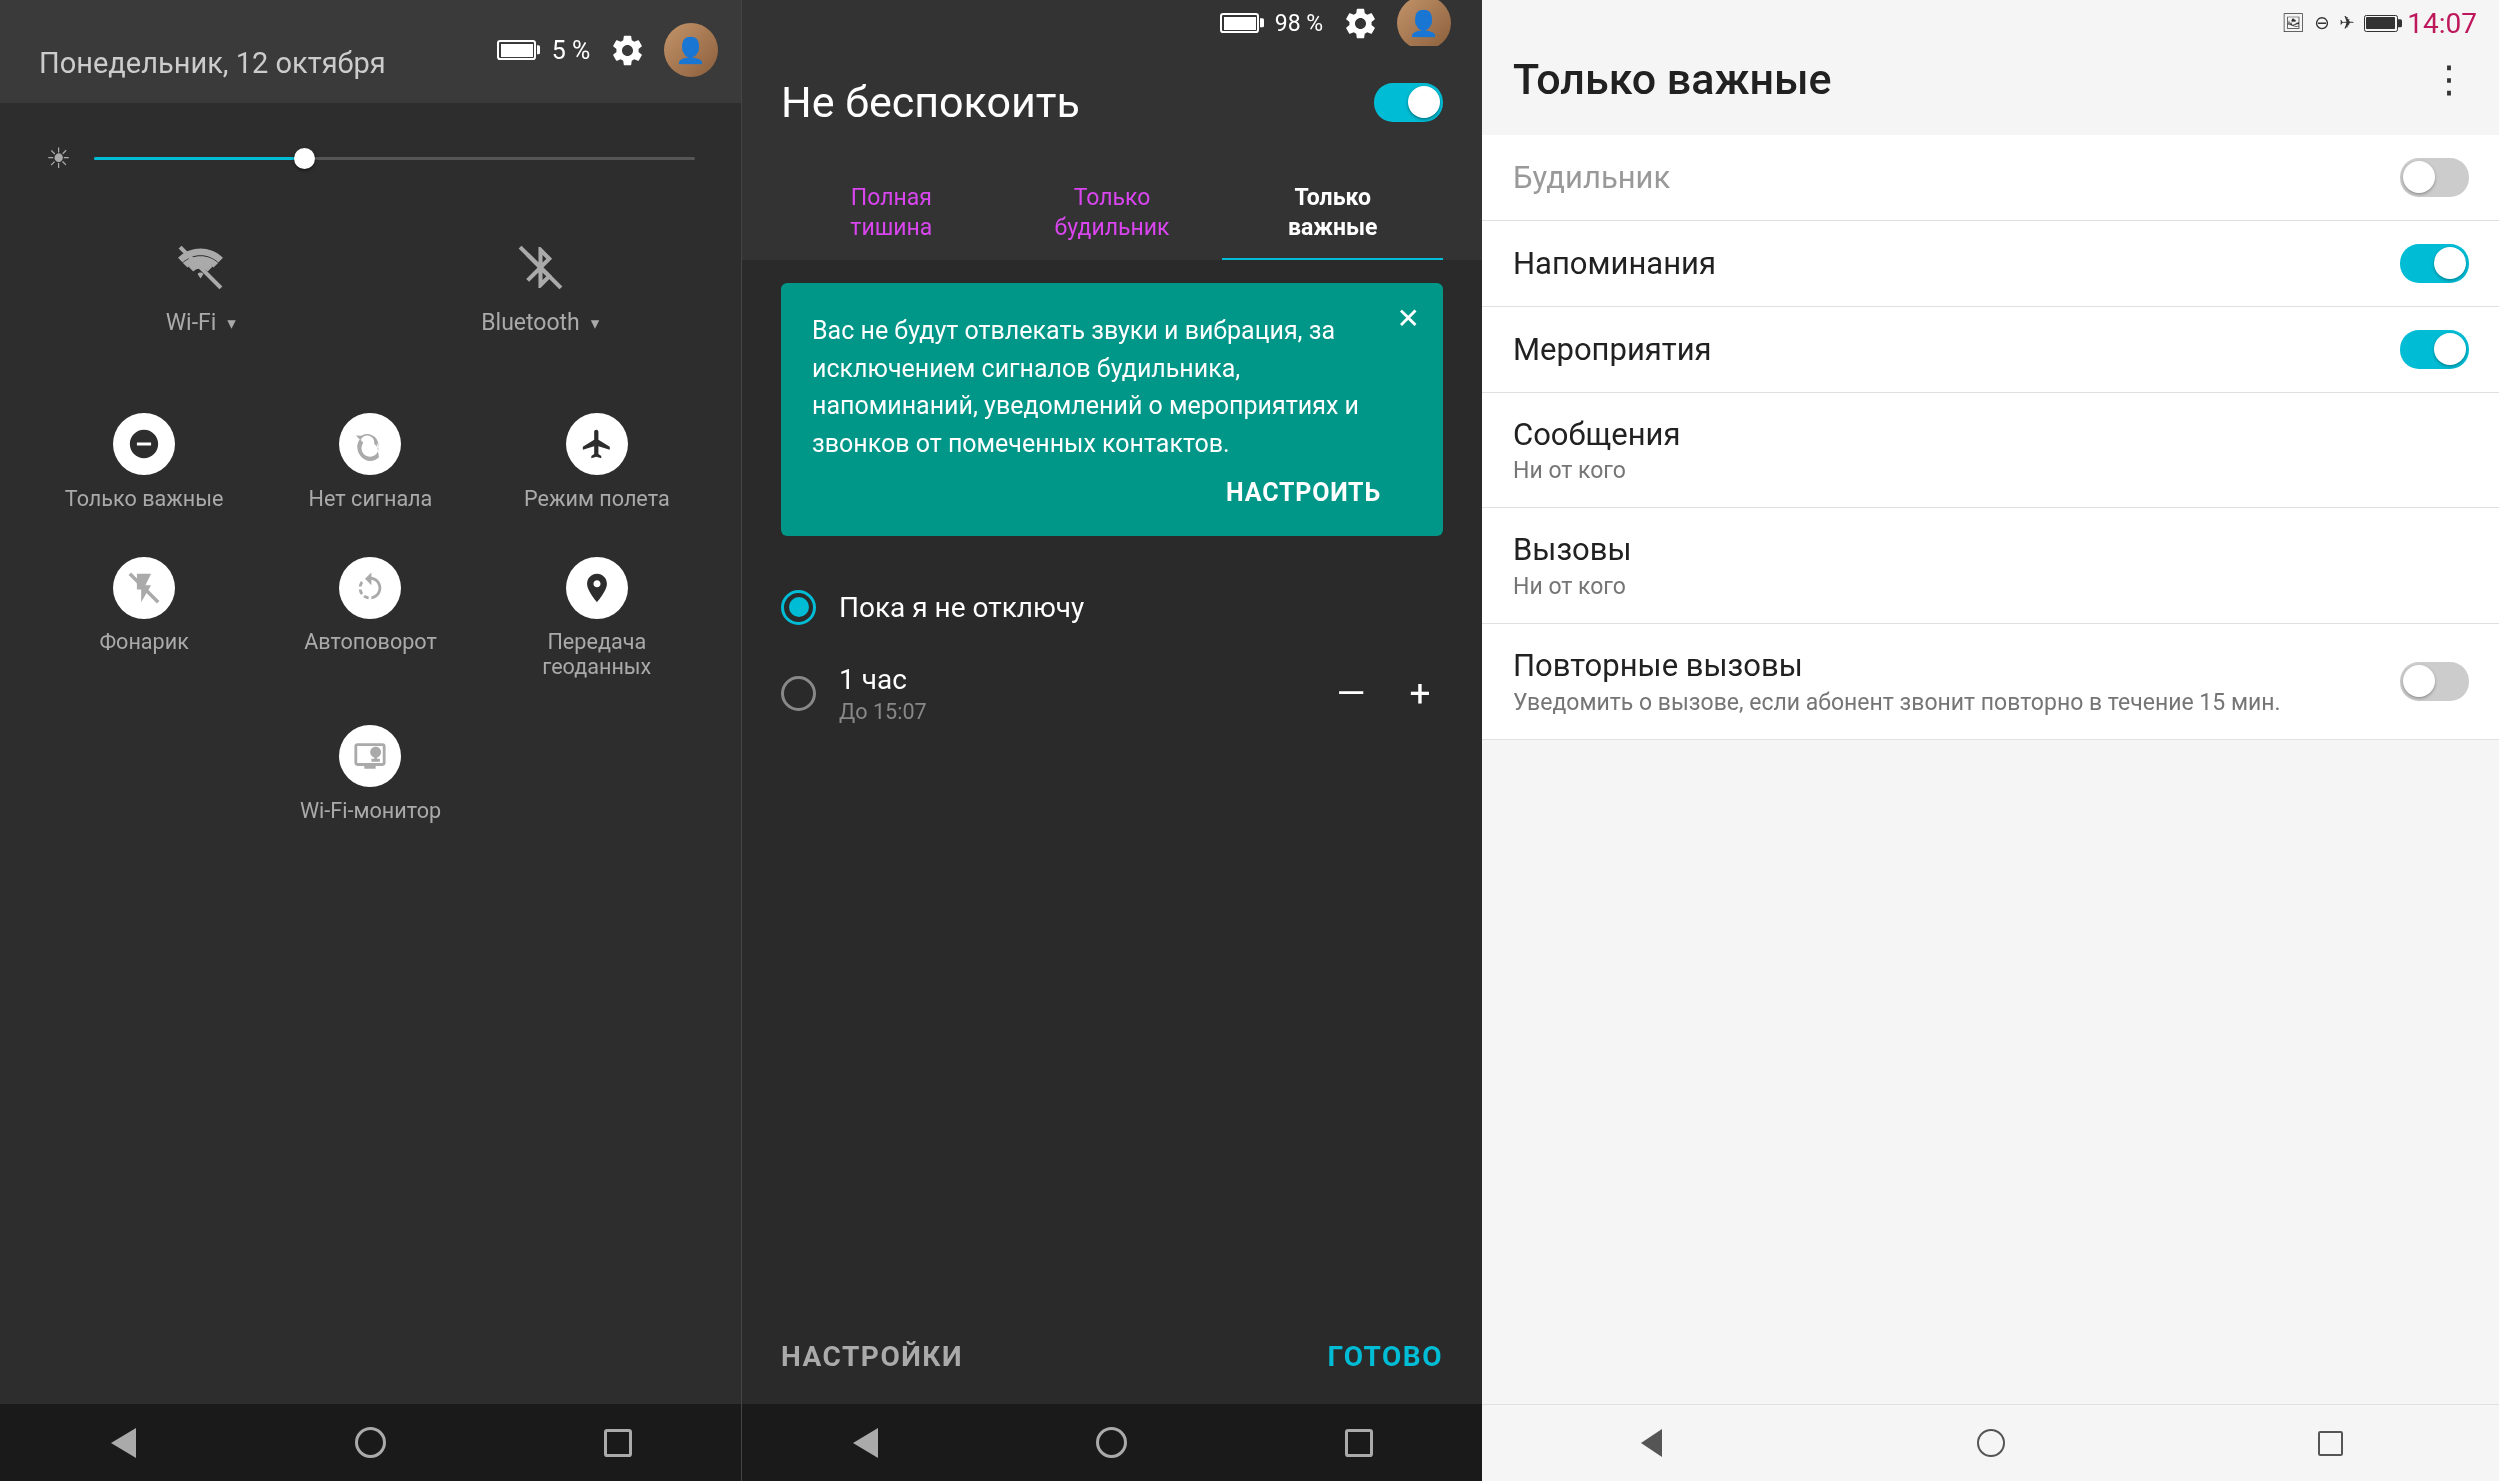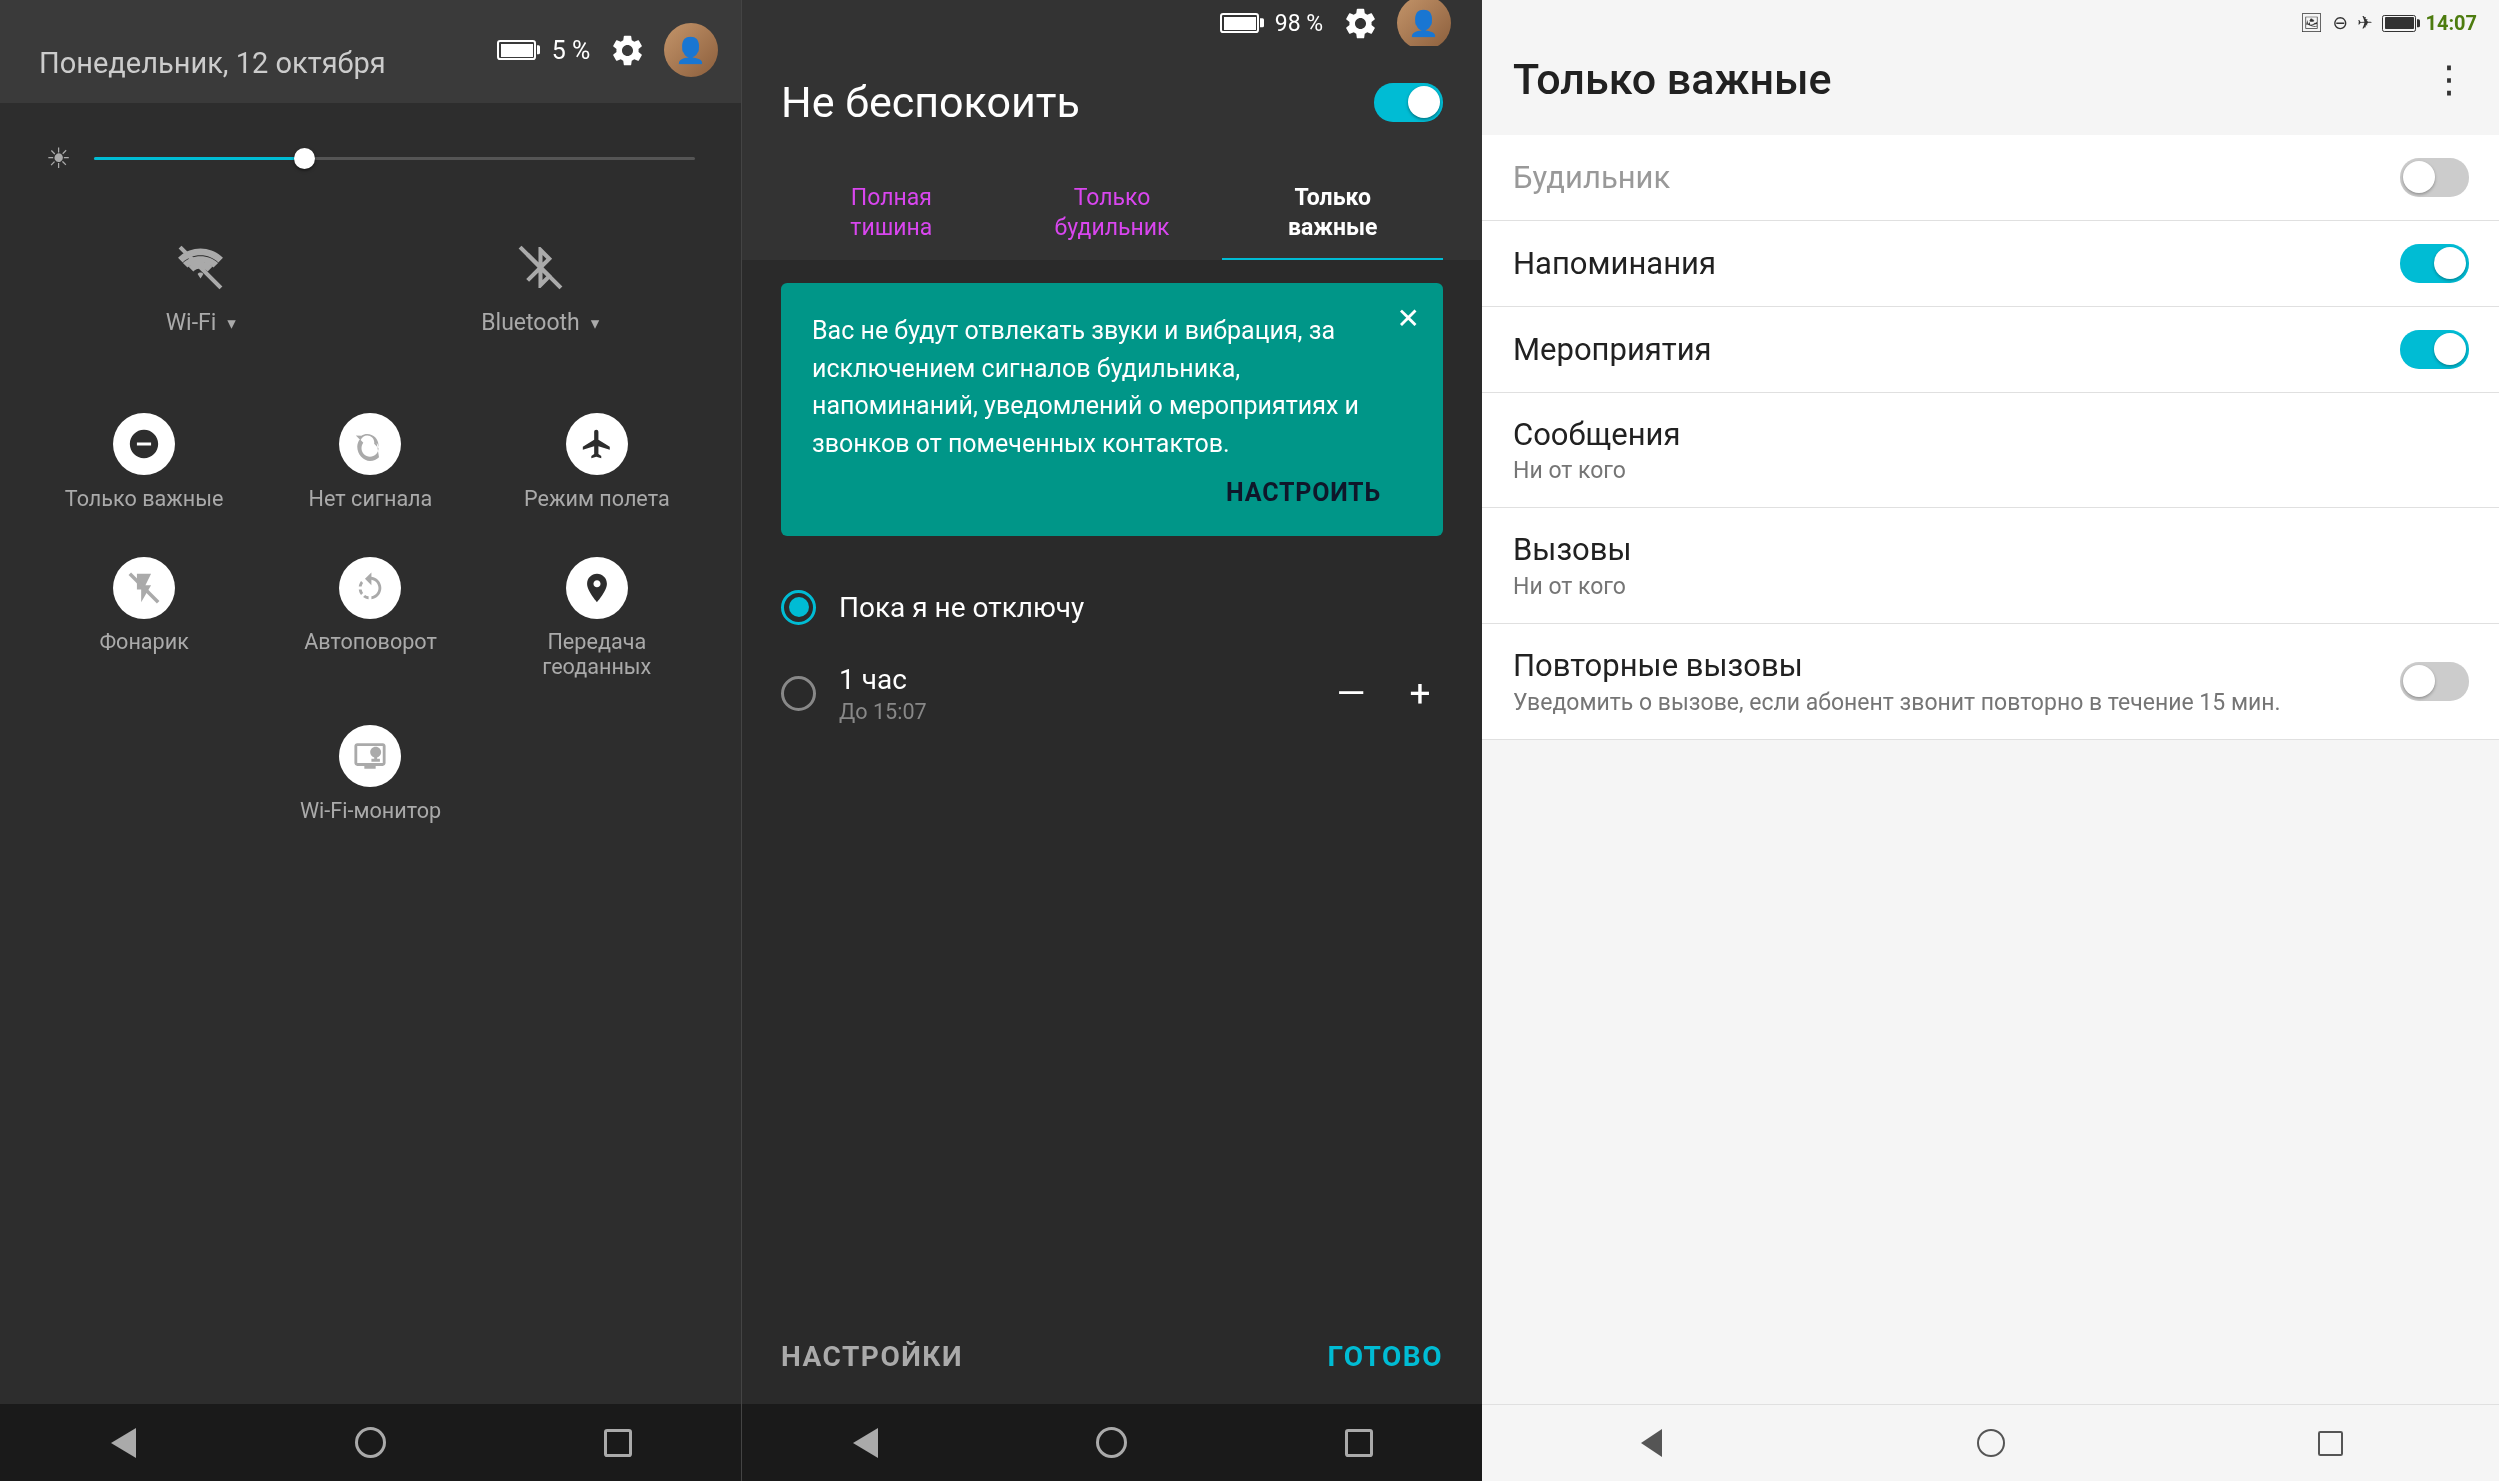--- a/index.html
+++ b/index.html
@@ -351,21 +351,21 @@
       justify-content: center;
       cursor: pointer;
       color: #ffffff;
       font-size: 28px;
     }
 
     .dnd-configure-btn {
       text-align: right;
       padding: 15.4px 31px 0 31px;
       font-size: 25px;
-      color: #0f172a;
+      color: #ffffff;
       font-weight: 700;
       letter-spacing: 0.8px;
       cursor: pointer;
     }
 
     .dnd-duration-row {
       display: flex;
       align-items: center;
       padding: 31px 39px;
       gap: 23px;
@@ -470,23 +470,23 @@
       height: 46px;
       background: #f5f5f5;
       display: flex;
       align-items: center;
       justify-content: flex-end;
       padding: 0 23px;
       gap: 9.3px;
     }
 
     .status-time {
-      font-size: 20px;
-      color: #4d7c0f;
-      font-weight: 700;
+      font-size: 28px;
+      color: #be185d;
+      font-weight: 400;
     }
 
     .panel3-title-row {
       display: flex;
       align-items: center;
       justify-content: space-between;
       padding: 54px 31px 15.4px 31px;
     }
 
     .panel3-title {

